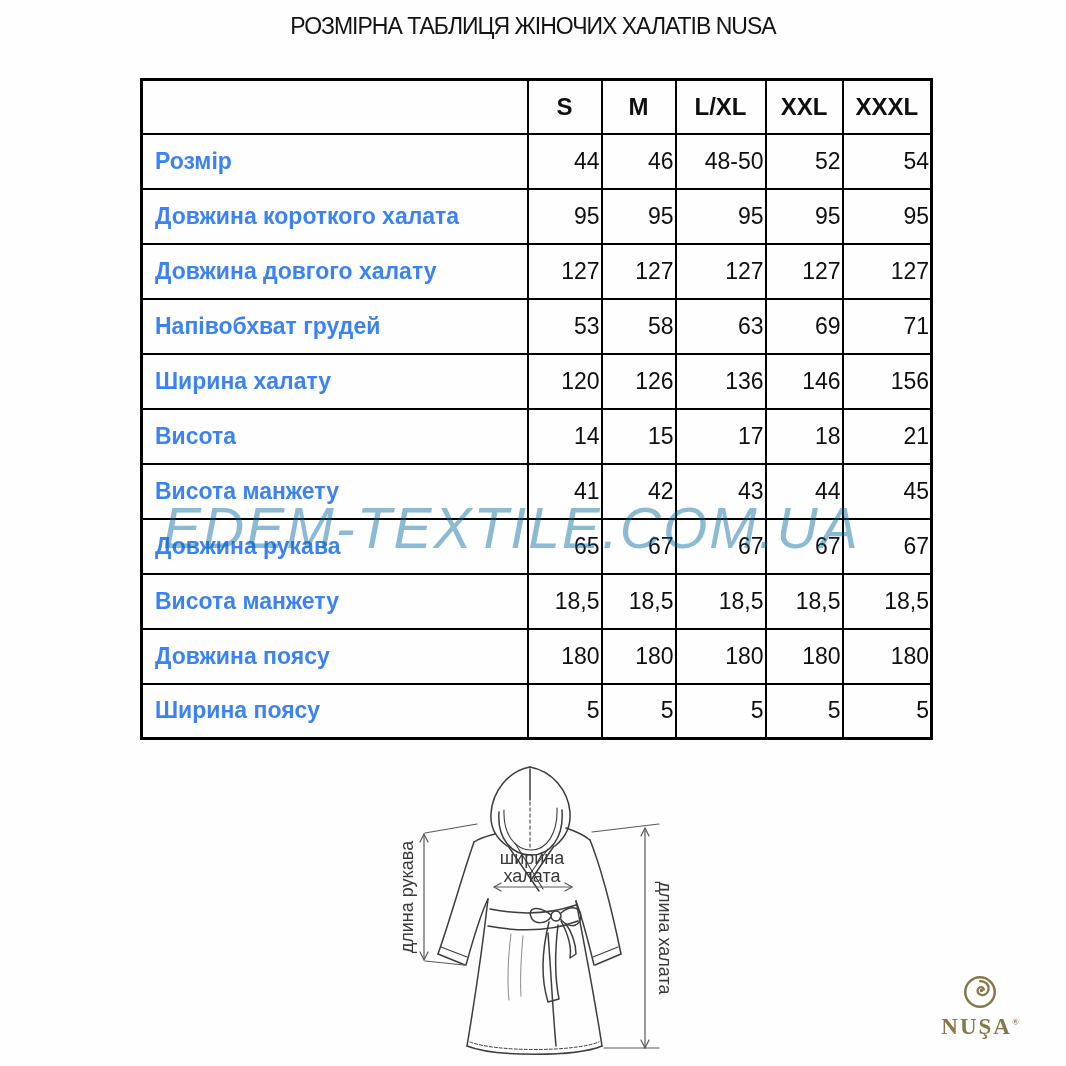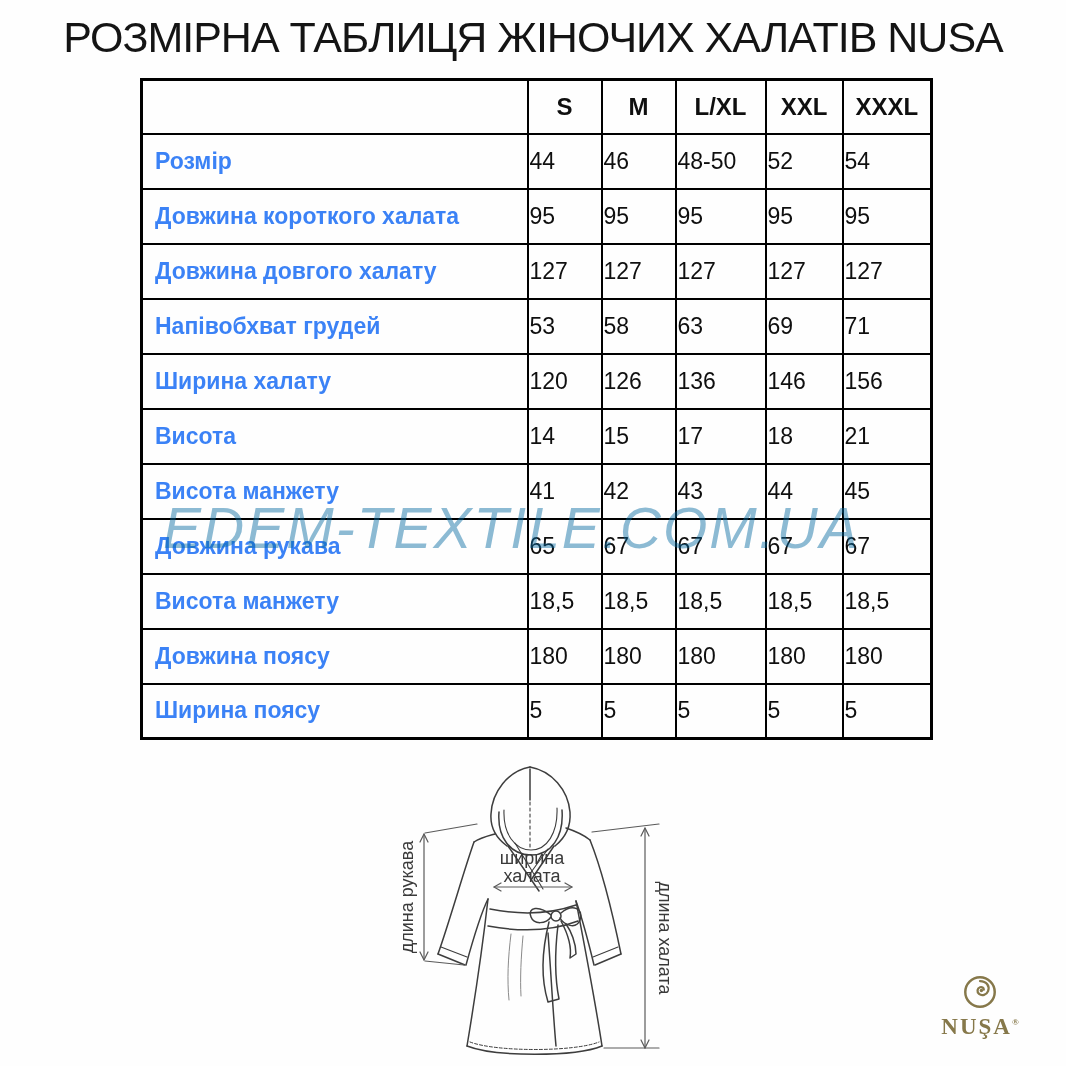--- a/index.html
+++ b/index.html
@@ -4,41 +4,41 @@
 <style>
   html,body { margin:0; padding:0; }
   body {
     width:1066px; height:1066px; position:relative; overflow:hidden;
     background:#fefefe; font-family:"Liberation Sans", sans-serif;
   }
   .page { position:absolute; inset:0; }
 
   .title {
     position:absolute; top:13px; left:0; width:100%;
-    text-align:center; font-size:43px; font-weight:400;
+    text-align:center; font-size:23px; font-weight:400;
     letter-spacing:-1px; color:#141414; white-space:nowrap;
   }
 
   table.size-table {
     position:absolute; left:140px; top:78px; width:790px;
     border-collapse:collapse; table-layout:fixed;
     border:3px solid #000;
   }
   .size-table th, .size-table td { border:2px solid #000; overflow:hidden; }
   .size-table thead tr { height:54px; }
   .size-table tbody tr { height:55px; }
   .size-table th {
     font-size:24px; font-weight:bold; text-align:center; color:#0f0f0f;
   }
   .size-table td.label-cell {
     font-size:23px; font-weight:bold; text-align:left;
     padding-left:12px; color:#3b82f6;
   }
   .size-table td.value-cell {
-    font-size:23px; font-weight:400; text-align:left; color:#0f0f0f;
+    font-size:23px; font-weight:400; text-align:right; color:#0f0f0f;
   }
 
   .watermark {
     position:absolute; left:163px; top:497px; z-index:5;
     font-size:57px; letter-spacing:2px; line-height:62px;
     color:#0369a1; opacity:0.45; white-space:nowrap; pointer-events:none;font-style:italic;
   }
 
   .robe-svg { position:absolute; left:380px; top:758px; }
   .robe-svg text { font-family:"Liberation Sans", sans-serif; font-size:18px; fill:#3a3a3a; }

